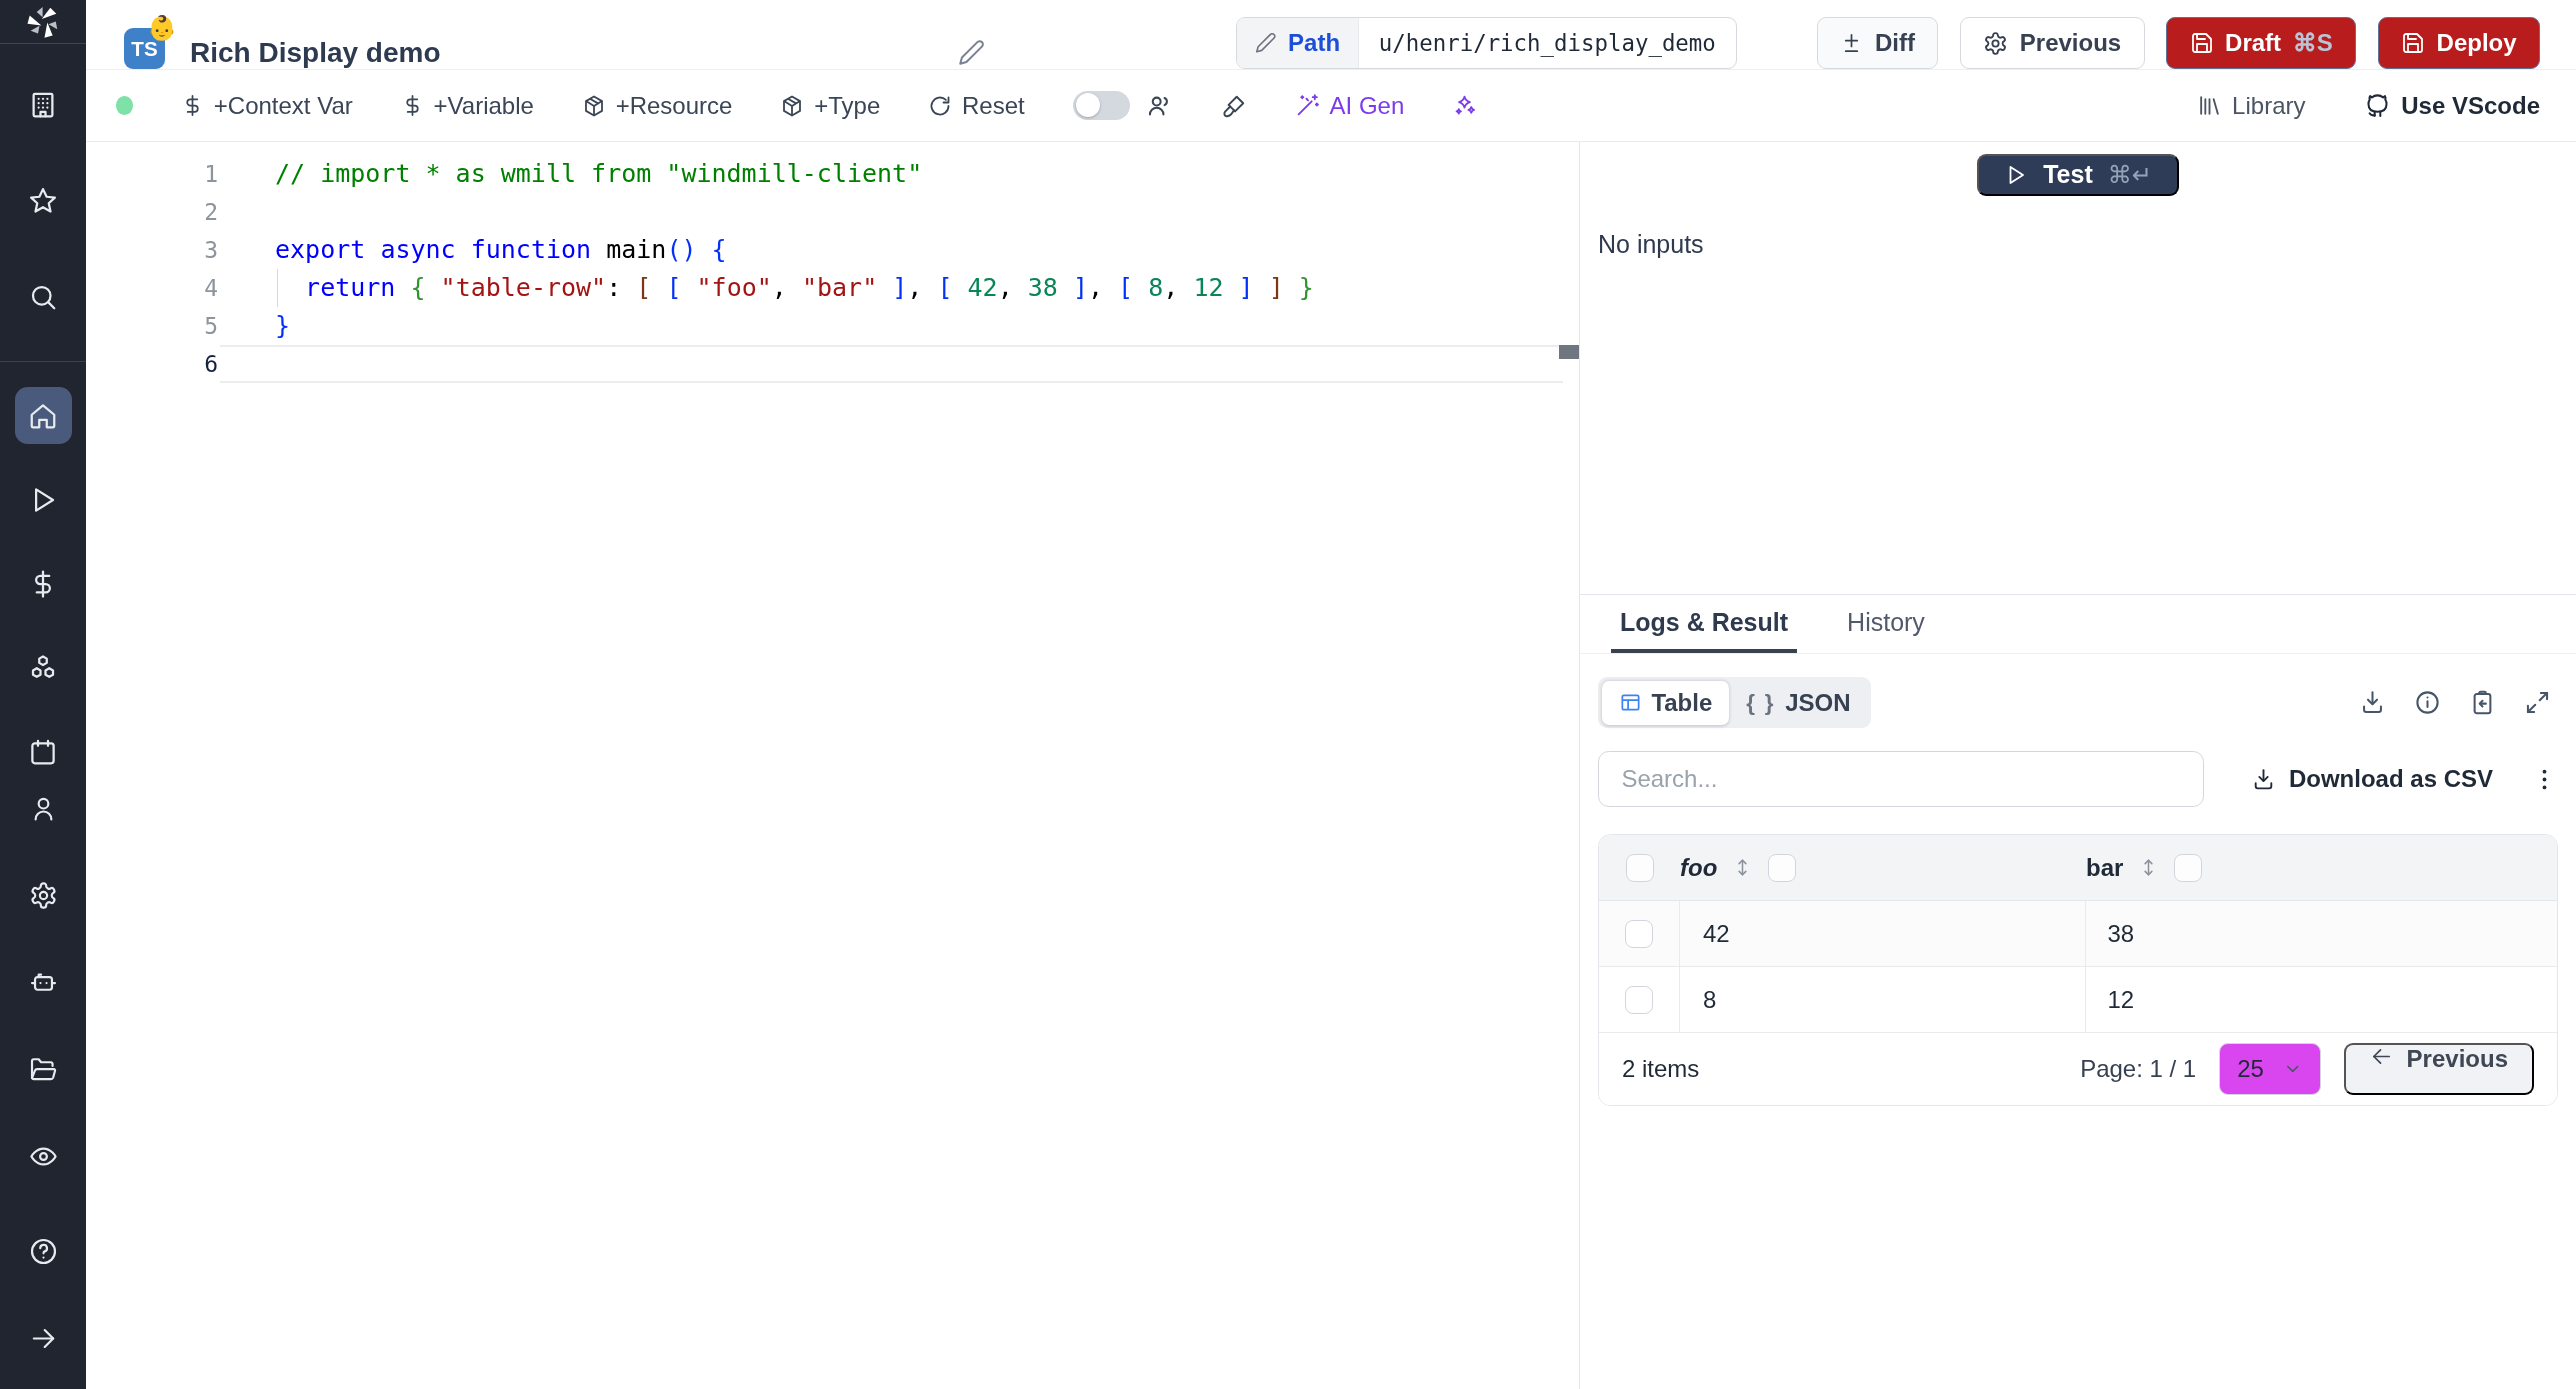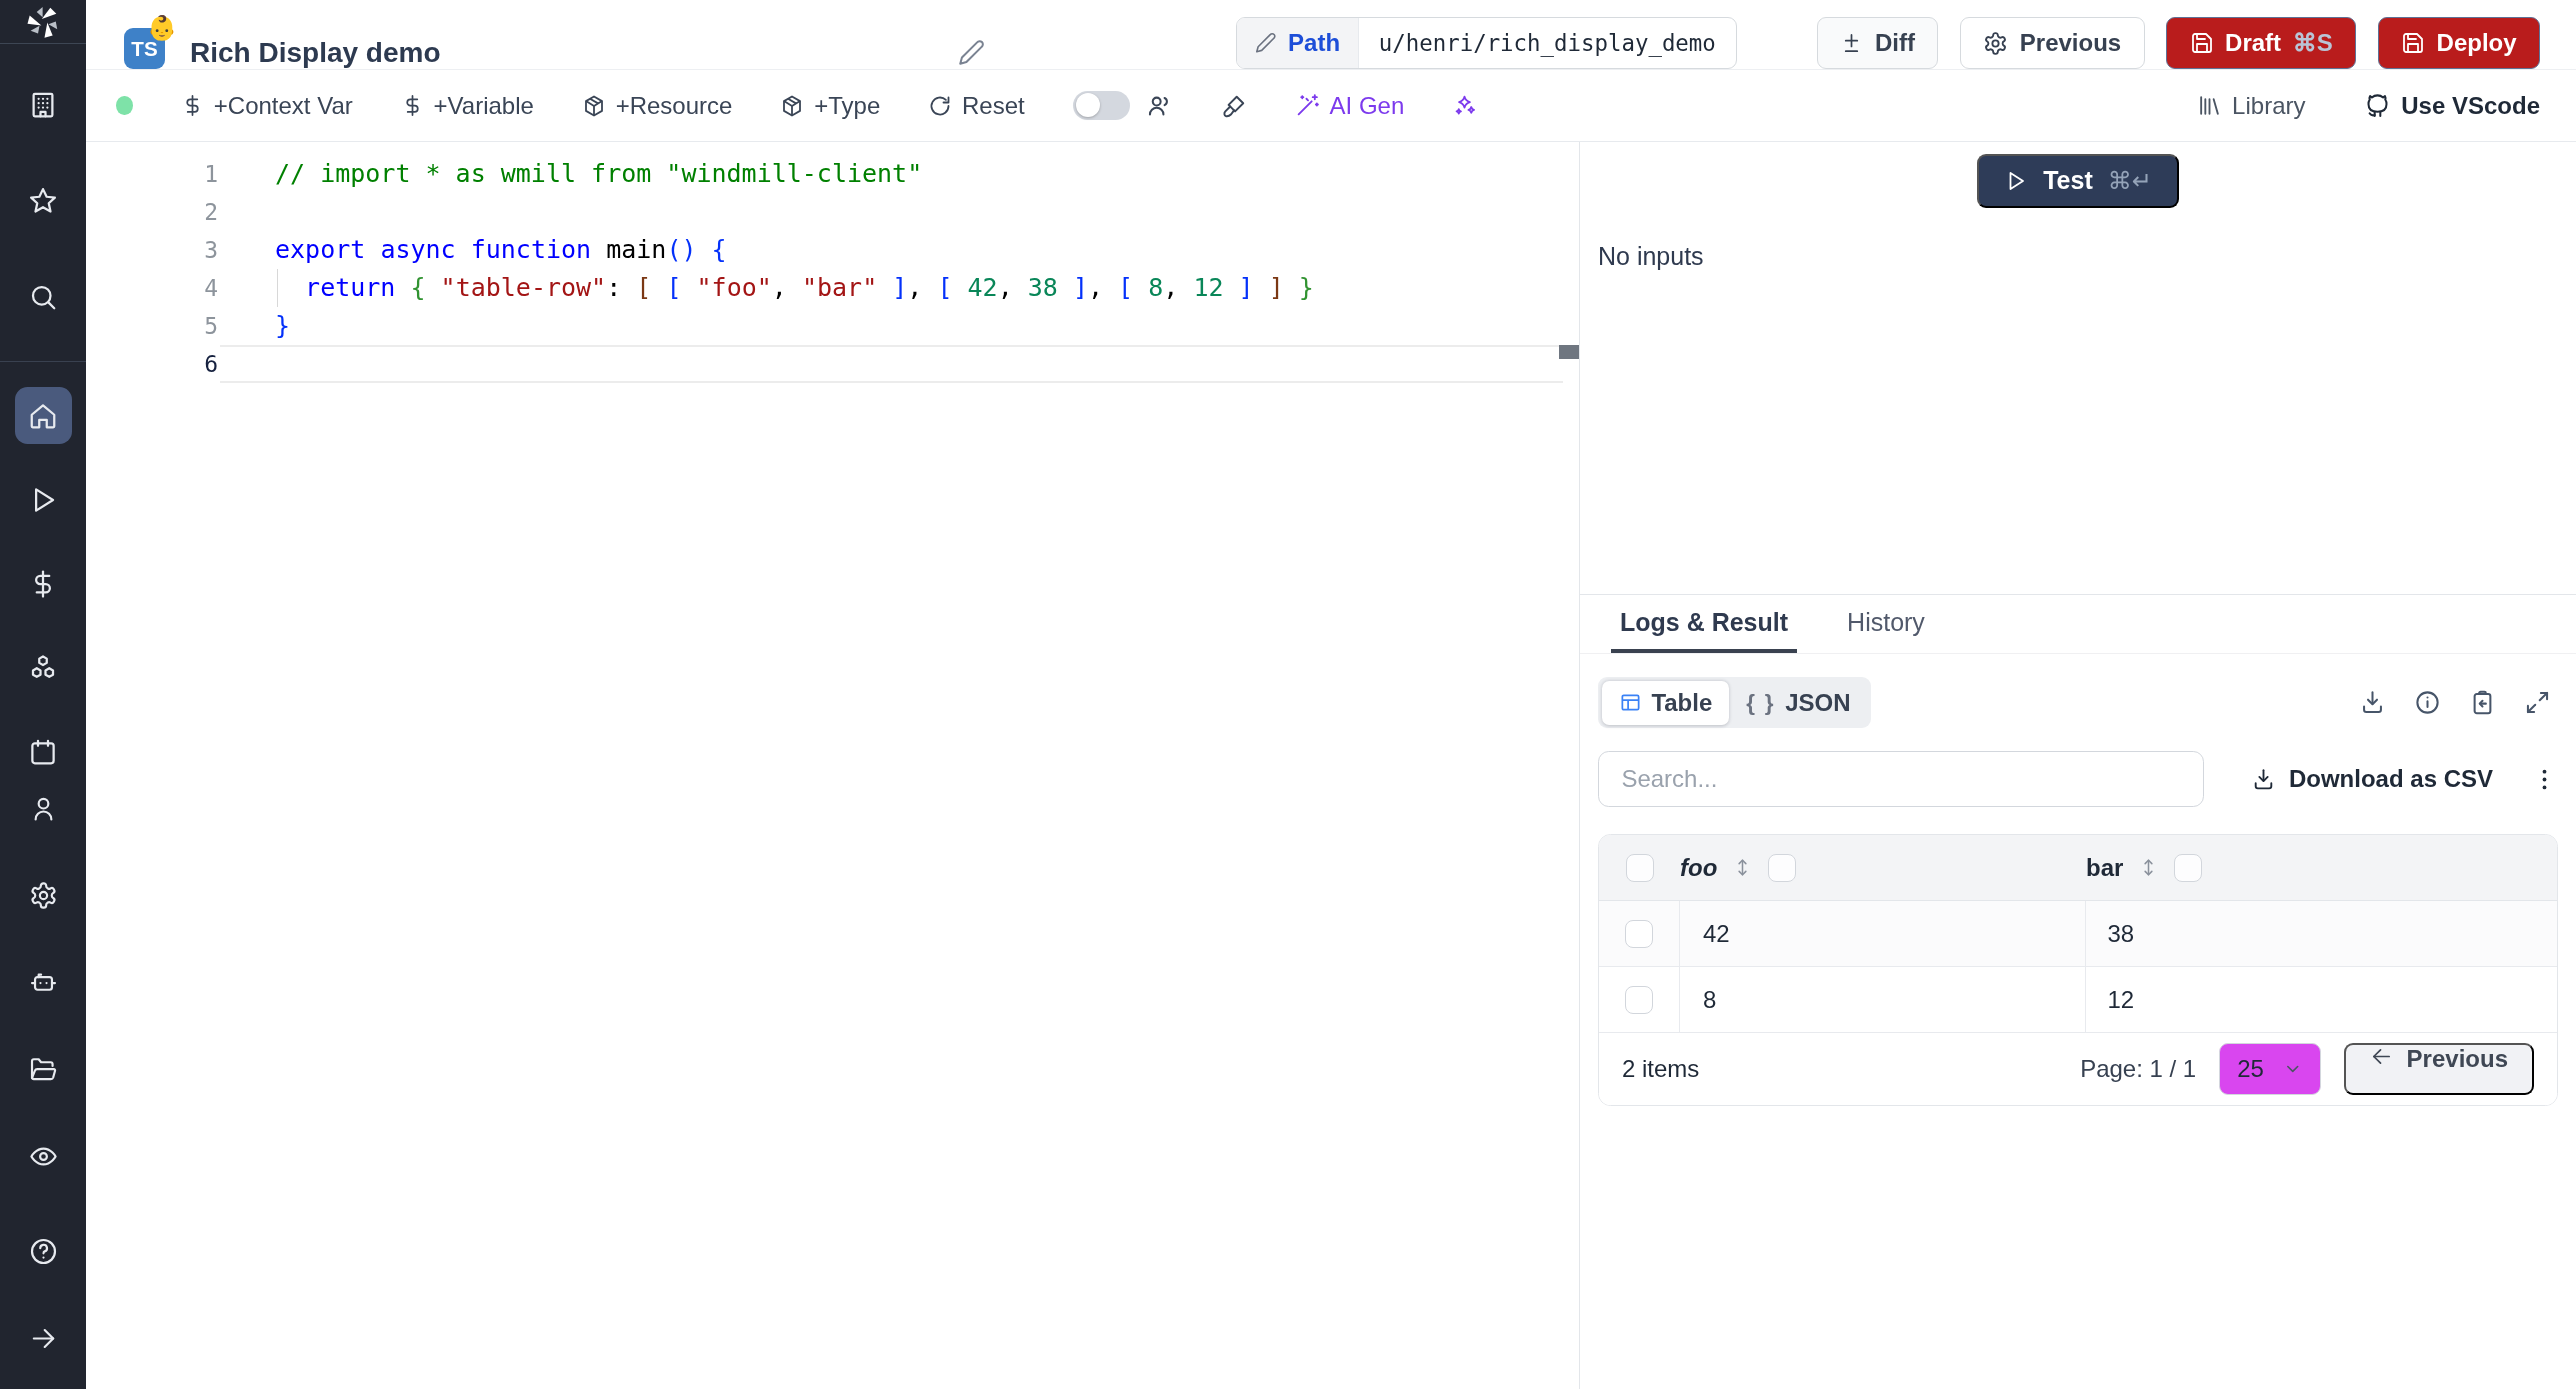--- a/index.html
+++ b/index.html
@@ -72,21 +72,21 @@
   .tk.b1 { color:#0431fa; } .tk.b2 { color:#319331; } .tk.b3 { color:#7b3814; } .tk.pl { color:#000; }
   .cl-box { position:absolute; left:134px; right:16px; top:0; bottom:0;
     border-top:2.7px solid #ececec; border-bottom:2.7px solid #ececec; pointer-events:none; }
   .cl-marker { position:absolute; right:0; top:0.9px; width:19.7px; height:13.4px; background:#6f7680; }
   .indent-guide { position:absolute; left:191px; top:0; bottom:0; border-left:0.9px solid #d8d8d8; }
 
   
   .right-panel { width:996px; display:flex; flex-direction:column; flex-shrink:0; }
   .run-section { height:452px; position:relative; padding:0 18px; flex-shrink:0; }
   .test-row { display:flex; justify-content:center; padding-top:11.6px; }
-  .test-btn { background:#2e3c58; color:#fff; border-radius:9px; height:54px; display:flex;
+  .test-btn { background:#2e3c58; color:#fff; border-radius:9px; height:42px; display:flex;
     align-items:center; gap:15px; padding:0 25px; cursor:pointer; }
   .test-btn .t-label { font-size:25px; font-weight:700; }
   .test-btn .t-short { font-size:24px; color:#94a3b8; }
   .no-inputs { margin-top:34px; font-size:25px; color:#2f3a4f; }
 
   .result-section { flex:1; border-top:0.9px solid #e3e6ea; display:flex; flex-direction:column; min-height:0; }
   .tabs { display:flex; padding-left:31px; height:59px; border-bottom:0.9px solid #f0f0f2; flex-shrink:0; }
   .tab { display:flex; align-items:center; padding:0 9px; margin-right:41px; font-size:25px;
     color:#51596b; cursor:pointer; border-bottom:4.5px solid transparent; }
   .tab.active { color:#2f3a4f; font-weight:600; border-bottom-color:#3a4250; }

